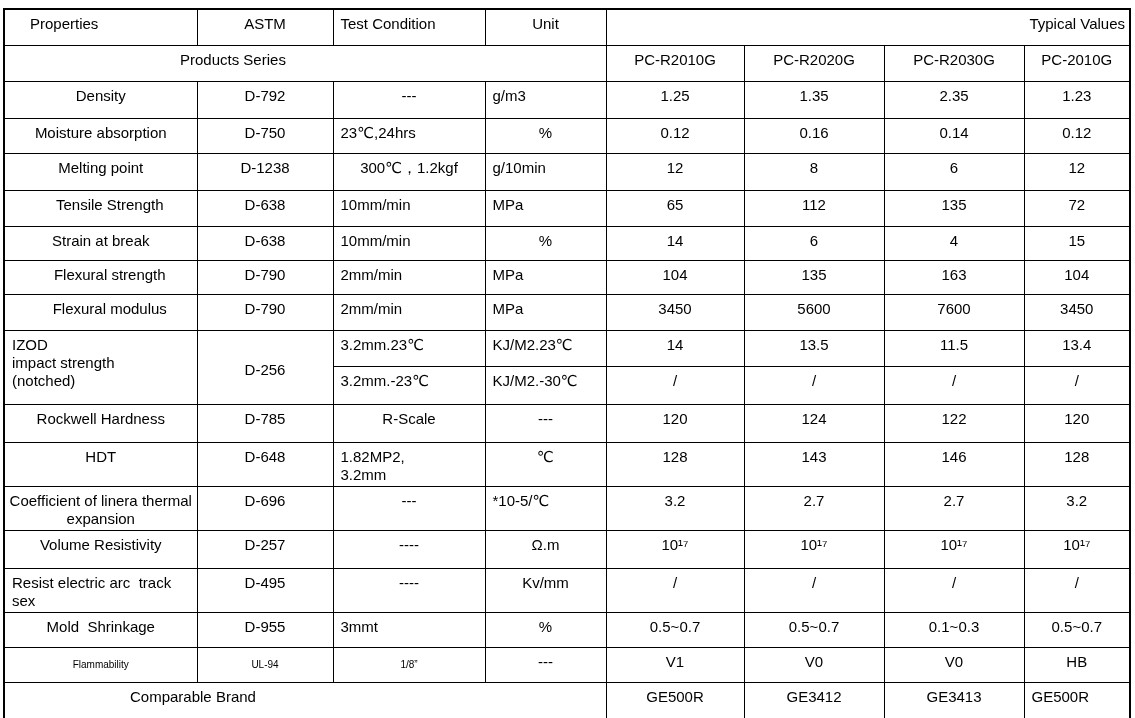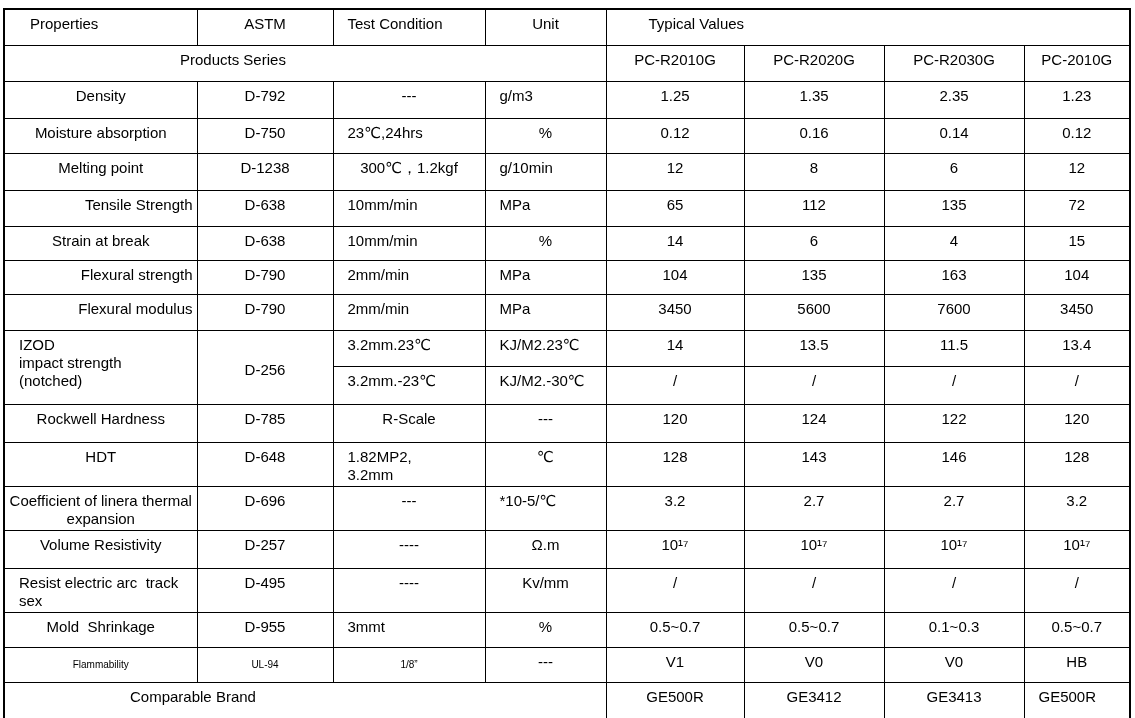--- a/index.html
+++ b/index.html
@@ -20,26 +20,26 @@
   td {
     border: 1px solid #000;
     font-size: 15px;
     line-height: 18px;
     vertical-align: top;
     padding: 5px 4px 2px 4px;
     white-space: pre-wrap;
     word-wrap: break-word;
   }
   .al-c  { text-align: center; }
-  .al-l  { text-align: left; padding-left: 14px; }
-  .al-ll { text-align: right; padding-left: 22px; }
+  .al-l  { text-align: left; padding-left: 7px; }
+  .al-ll { text-align: center; padding-left: 22px; }
   .v-mid { vertical-align: middle; padding-top: 8px; }
   .small-txt { font-size: 10px; padding-top: 8px; }
   .hdr-properties   { text-align: left; padding-left: 25px; margin-top: 10px; }
-  .typical-values   { text-align: left; padding-left: 42px; }
+  .typical-values   { text-align: right; padding-left: 42px; }
   .products-series  { text-align: left; padding-left: 175px; }
   .comparable-brand { text-align: left; padding-left: 125px; }
 </style>
 </head>
 <body>
 
 <div class="table-wrap">
   <table>
     <colgroup>
       <col style="width:193px">

